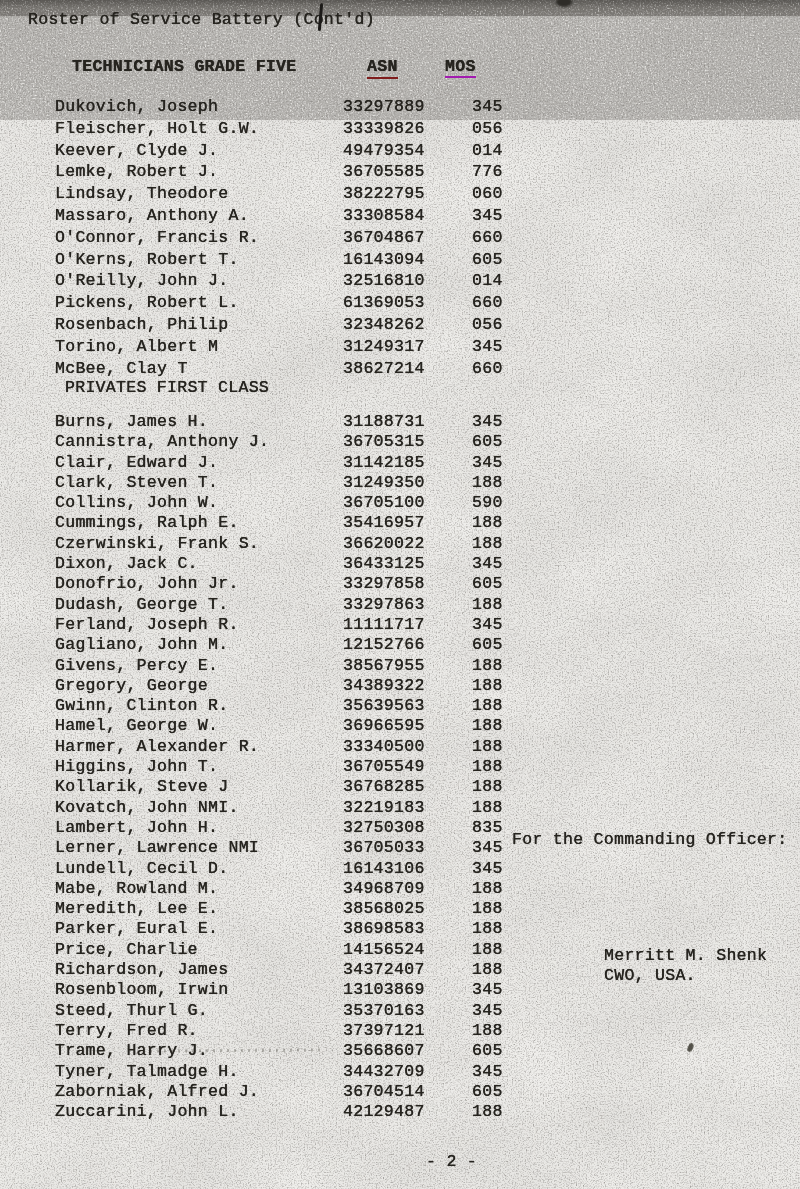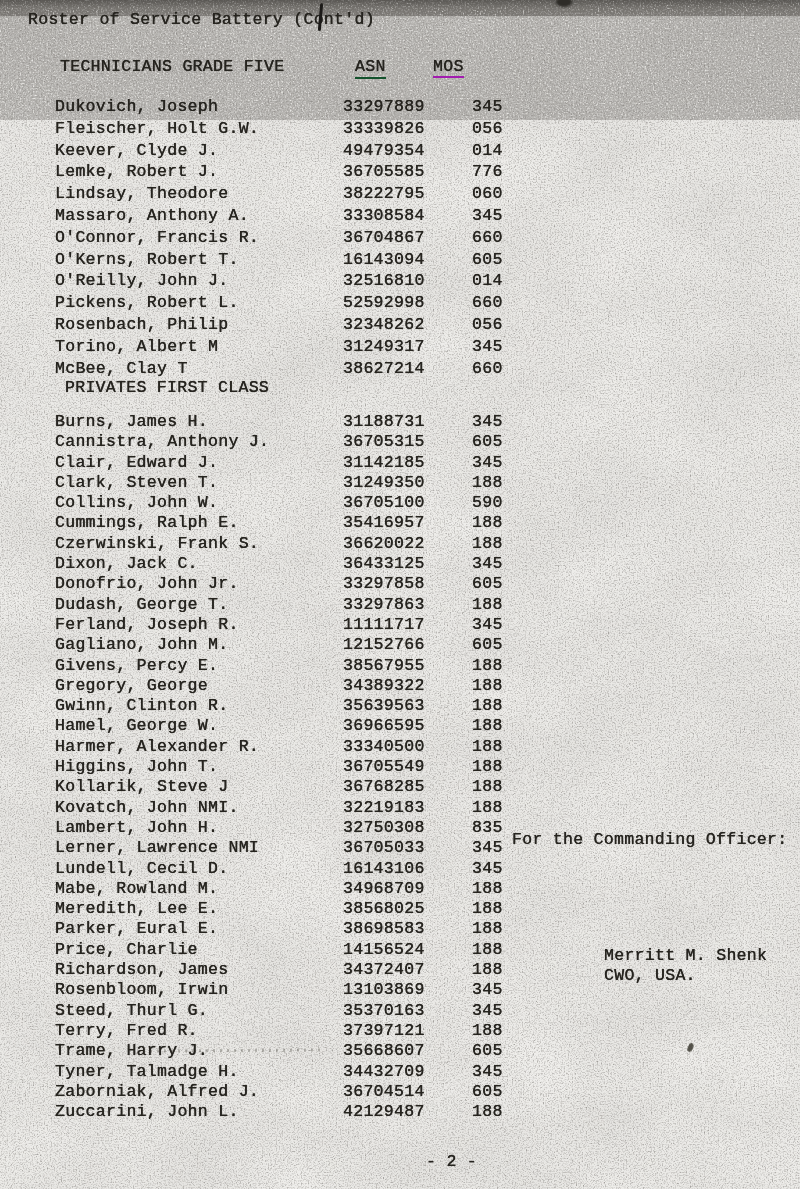--- a/index.html
+++ b/index.html
@@ -15,23 +15,23 @@
   }
   .grain{position:absolute;left:0;top:0;z-index:0;pointer-events:none;}
   .topband{
     position:absolute;left:0;top:0;width:800px;height:18px;z-index:2;
     background:linear-gradient(180deg,rgba(52,50,46,.50) 0%,rgba(84,82,76,.22) 45%,rgba(120,118,112,.04) 100%);
     pointer-events:none;
   }
   .ink{ text-shadow:0 0 .7px currentColor, .3px .3px .4px rgba(0,0,0,.35); filter:blur(.28px); }
   .abs{position:absolute;z-index:3;}
   .title{left:28px;top:10px;}
-  .heading-line{left:0;top:57px;width:644px;height:22px;}
+  .heading-line{left:12px;top:57px;width:644px;height:22px;font-weight:bold;}
   .sec-heading{position:absolute;left:60px;top:0;}
-  .col-asn{position:absolute;left:355px;top:0;border-bottom:2px solid #14532d;padding-bottom:1px;}
+  .col-asn{position:absolute;left:355px;top:0;border-bottom:2px solid #7f1d1d;padding-bottom:1px;}
   .col-mos{position:absolute;left:433px;top:0;border-bottom:2px solid #a21caf;padding-bottom:0;}
   .pfc-heading{left:65px;top:378px;}
   .rows{position:absolute;left:15px;width:800px;z-index:3;padding-left:25px;}
   .rows.tech{top:96px;line-height:21.8px;}
   .rows.pfc{top:412px;line-height:20.3px;}
   .rows.tech .row{position:relative;height:21.8px;}
   .rows.pfc .row{position:relative;height:20.3px;}
   .c-name{position:absolute;left:15px;top:0;white-space:pre;}
   .c-asn{position:absolute;left:303px;top:0;}
   .c-mos{position:absolute;left:432px;top:0;}
@@ -135,21 +135,21 @@
         <span class="c-asn">16143094</span>
         <span class="c-mos">605</span>
       </div>
       <div class="row">
         <span class="c-name">O'Reilly, John J.</span>
         <span class="c-asn">32516810</span>
         <span class="c-mos">014</span>
       </div>
       <div class="row">
         <span class="c-name">Pickens, Robert L.</span>
-        <span class="c-asn">52592998</span>
+        <span class="c-asn">61369053</span>
         <span class="c-mos">660</span>
       </div>
       <div class="row">
         <span class="c-name">Rosenbach, Philip</span>
         <span class="c-asn">32348262</span>
         <span class="c-mos">056</span>
       </div>
       <div class="row">
         <span class="c-name">Torino, Albert M</span>
         <span class="c-asn">31249317</span>

